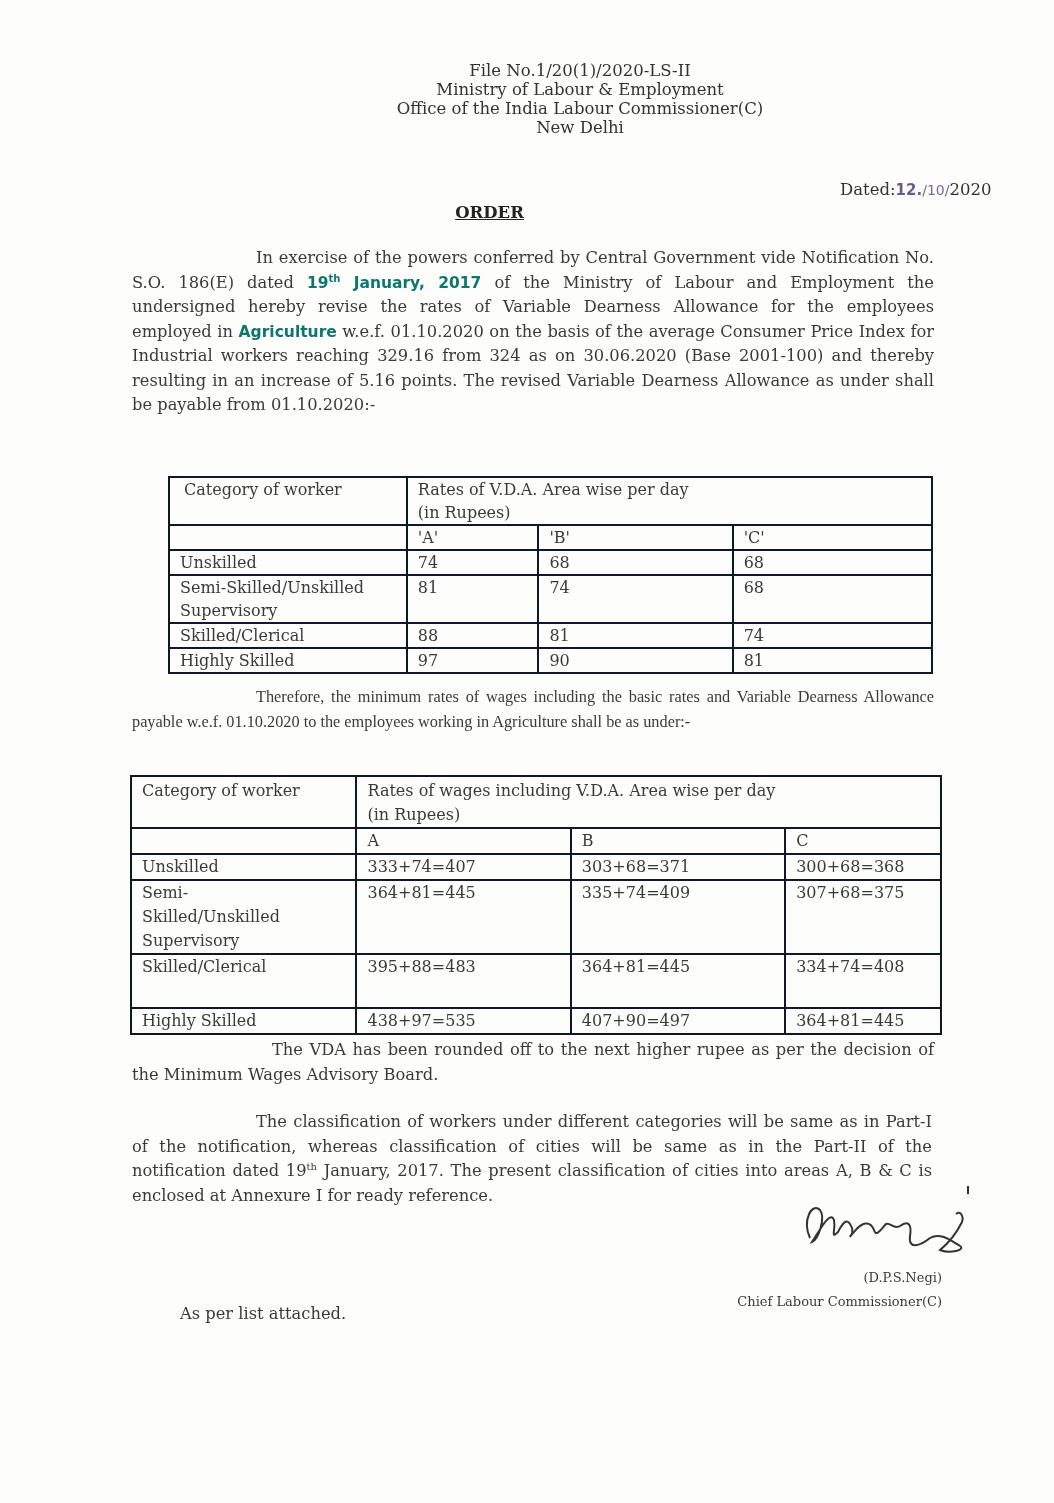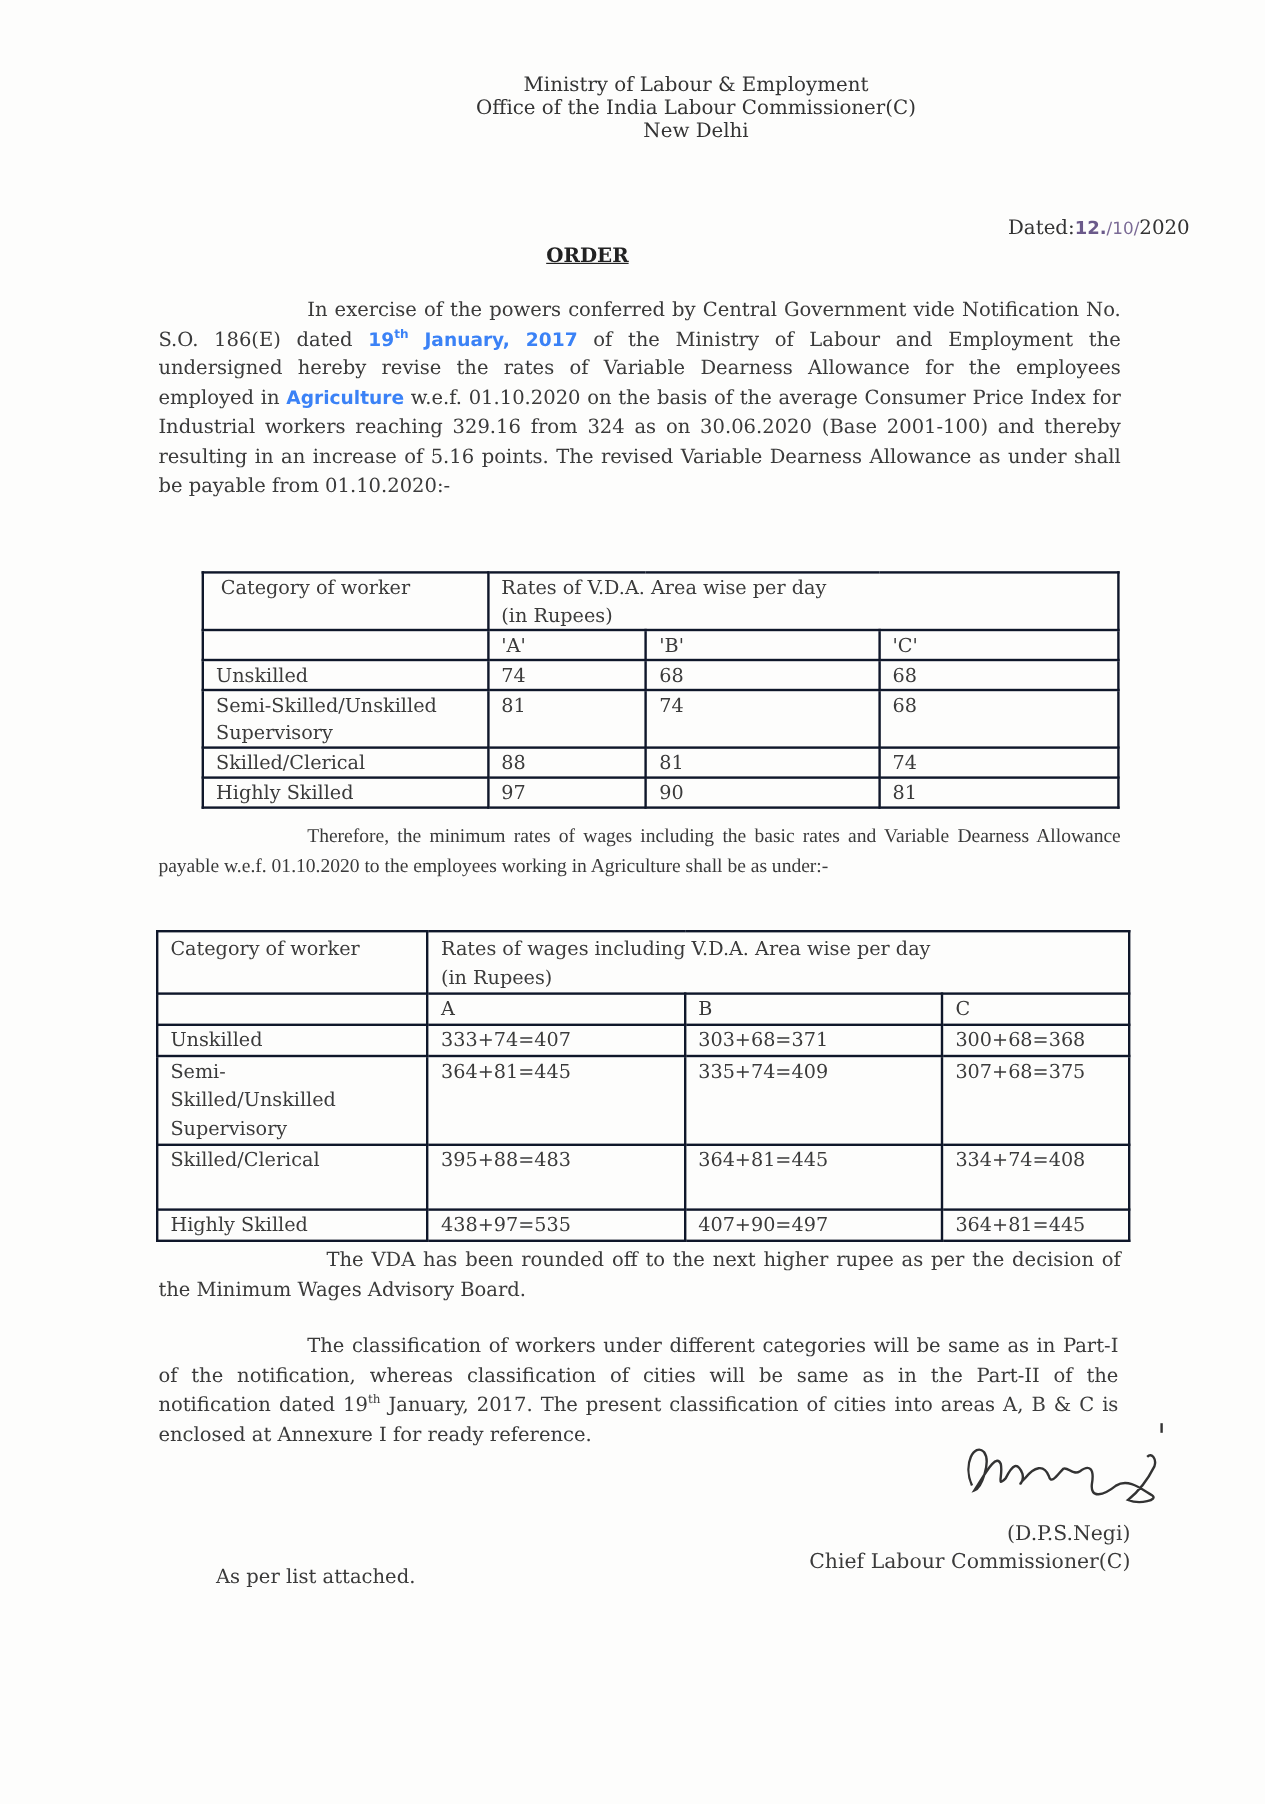--- a/index.html
+++ b/index.html
@@ -13,43 +13,44 @@
   }
   .page { position: absolute; left: 0; top: 0; width: 1054px; height: 1503px; }
   .header { position: absolute; left: 300px; top: 61px; width: 560px; text-align: center; font-size: 16.5px; line-height: 19px; color: #333; }
   .header div { white-space: nowrap; }
   .dated { position: absolute; left: 840px; top: 180px; font-size: 16.5px; color: #333; white-space: nowrap; }
   .dated .hw { font-family: "DejaVu Sans", sans-serif; font-weight: bold; color: #6b5a8a; font-size: 15px; }
   .dated .hw2 { font-family: "DejaVu Sans", sans-serif; color: #7a6a95; font-size: 14px; }
   .order-title { position: absolute; left: 0; width: 979px; top: 203px; text-align: center; font-weight: bold; font-size: 16.5px; text-decoration: underline; color: #222; }
   .para { position: absolute; left: 132px; width: 802px; font-size: 16.3px; line-height: 24.5px; text-align: justify; color: #3a3a3a; }
   .para .indent { display: inline-block; width: 124px; }
-  .para b { color: #3b82f6; font-family: "DejaVu Sans", sans-serif; font-size: 15.5px; }
+  .para b { color: #0f766e; font-family: "DejaVu Sans", sans-serif; font-size: 15.5px; }
   .p1 { top: 246px; }
   .p2 { top: 685px; font-family: Liberation Serif, serif; }
   .p3 { top: 1038px; }
   .p4 { top: 1110px; }
   sup { font-size: 10px; line-height: 0; }
   table { position: absolute; border-collapse: collapse; font-size: 16px; color: #3a3a3a; }
   td { border: 2px solid #0f172a; padding: 0 10px; vertical-align: top; }
   td.c { text-align: left; }
   .t1 { left: 168px; top: 476px; width: 765px; }
   .t1 td { line-height: 23px; }
   .t2 { left: 130px; top: 775px; width: 812px; }
   .t2 td { line-height: 24px; }
   .sig-area { position: absolute; left: 790px; top: 1180px; width: 190px; height: 85px; }
-  .sig-name { position: absolute; right: 112px; top: 1266px; font-size: 17px; text-align: right; color: #3a3a3a; line-height: 24px; }
+  .sig-name { position: absolute; right: 112px; top: 1266px; font-size: 13px; text-align: right; color: #3a3a3a; line-height: 24px; }
   .encl { position: absolute; left: 180px; top: 1304px; font-size: 16.3px; color: #3a3a3a; }
 </style>
 </head>
 <body>
 
 <div class="page">
 
   <div class="header">
+    <div>File No.1/20(1)/2020-LS-II</div>
     <div>Ministry of Labour &amp; Employment</div>
     <div>Office of the India Labour Commissioner(C)</div>
     <div>New Delhi</div>
   </div>
 
   <div class="dated">
     <span>Dated:</span><span class="hw">12.</span><span class="hw2">/10/</span><span>2020</span>
   </div>
 
   <div class="order-title">ORDER</div>

